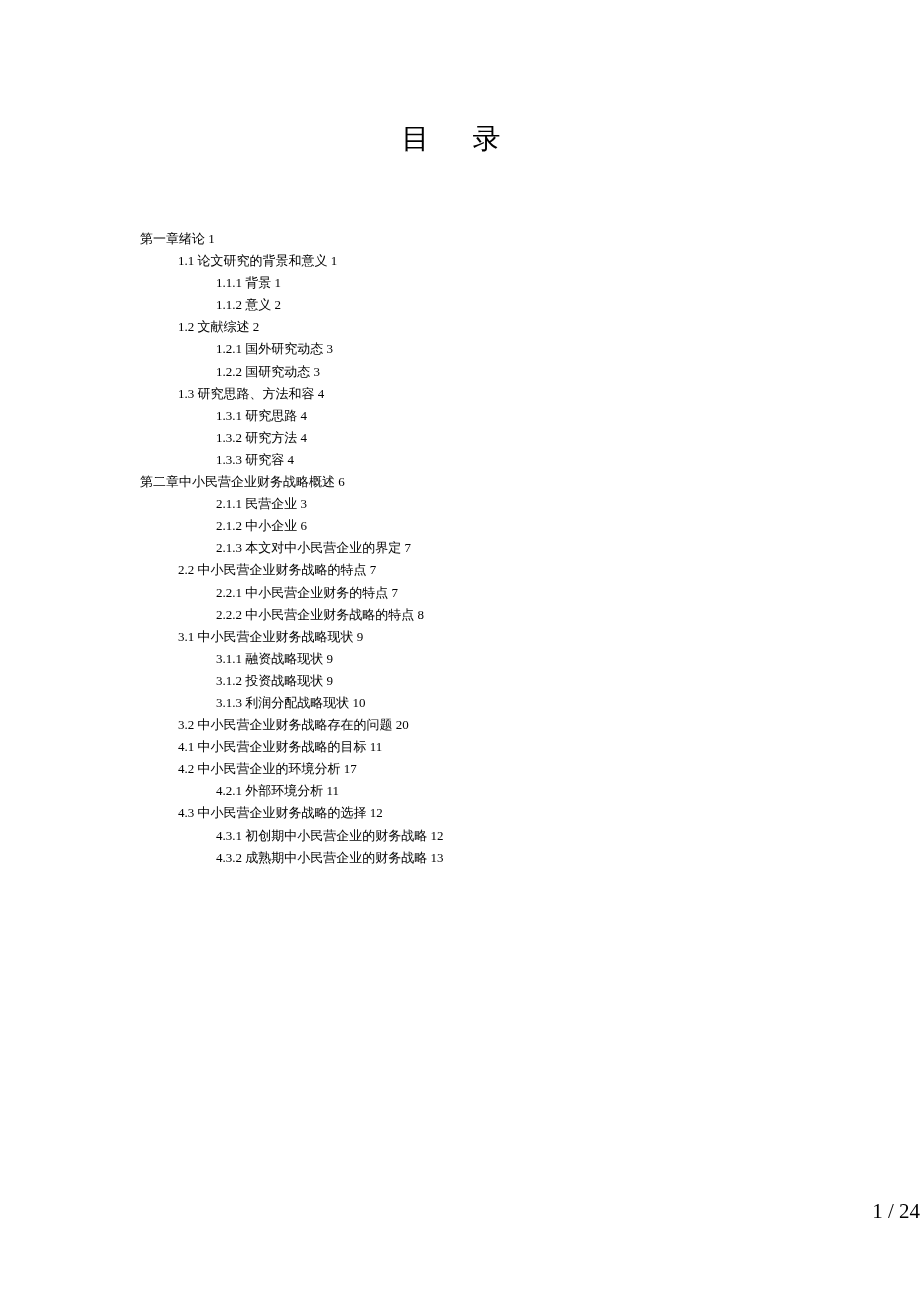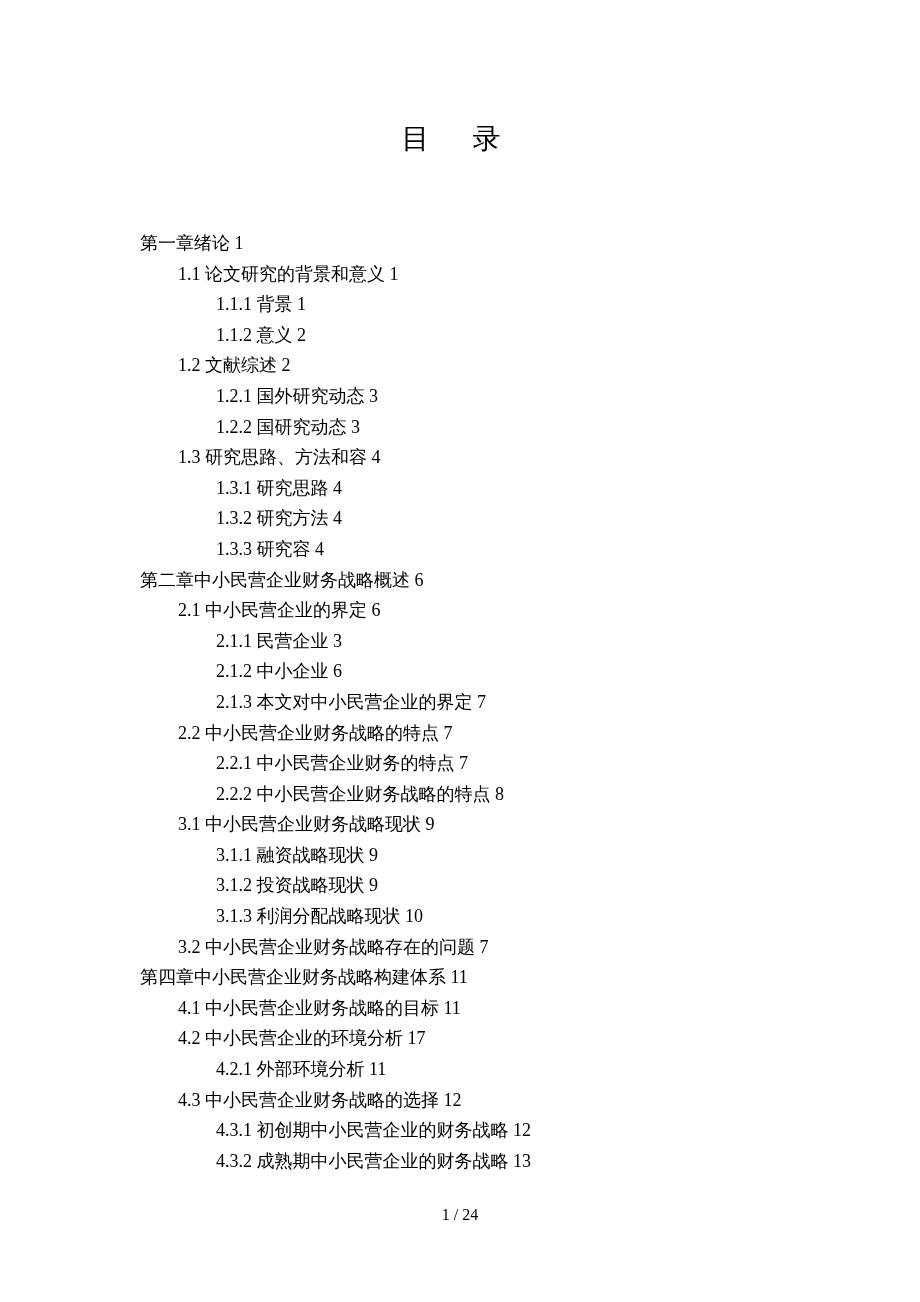--- a/index.html
+++ b/index.html
@@ -16,66 +16,64 @@
     font-family: Liberation Serif, serif;
   }
   .title {
     text-align: center;
     font-size: 28px;
     letter-spacing: 18px;
     margin-bottom: 70px;
     font-weight: normal;
   }
   .toc {
-    font-size: 18px;
+    font-size: 13px;
     line-height: 1.7;
   }
   .lvl0 { margin-left: 0; }
   .lvl1 { margin-left: 38px; }
   .lvl2 { margin-left: 76px; }
   .footer {
     position: absolute;
     bottom: 78px;
     left: 0;
     width: 100%;
-    text-align: center;
-    font-size: 16px;
+    text-align: right;
+    font-size: 21px;
   }
 </style>
 </head>
 <body>
 
 <div class="page">
   <h1 class="title">目  录</h1>
   <div class="toc" id="toc-container">
       <div class="lvl0">第一章绪论 1</div>
       <div class="lvl1">1.1   论文研究的背景和意义 1</div>
       <div class="lvl2">1.1.1 背景 1</div>
       <div class="lvl2">1.1.2 意义 2</div>
       <div class="lvl1">1.2 文献综述 2</div>
       <div class="lvl2">1.2.1 国外研究动态 3</div>
       <div class="lvl2">1.2.2 国研究动态 3</div>
       <div class="lvl1">1.3 研究思路、方法和容 4</div>
       <div class="lvl2">1.3.1 研究思路 4</div>
       <div class="lvl2">1.3.2 研究方法 4</div>
       <div class="lvl2">1.3.3 研究容 4</div>
       <div class="lvl0">第二章中小民营企业财务战略概述 6</div>
-      <div class="lvl1">2.1 中小民营企业的界定 6</div>
       <div class="lvl2">2.1.1 民营企业 3</div>
       <div class="lvl2">2.1.2 中小企业 6</div>
       <div class="lvl2">2.1.3 本文对中小民营企业的界定 7</div>
       <div class="lvl1">2.2 中小民营企业财务战略的特点 7</div>
       <div class="lvl2">2.2.1 中小民营企业财务的特点 7</div>
       <div class="lvl2">2.2.2 中小民营企业财务战略的特点 8</div>
       <div class="lvl1">3.1 中小民营企业财务战略现状 9</div>
       <div class="lvl2">3.1.1 融资战略现状 9</div>
       <div class="lvl2">3.1.2 投资战略现状 9</div>
       <div class="lvl2">3.1.3 利润分配战略现状 10</div>
-      <div class="lvl1">3.2 中小民营企业财务战略存在的问题 7</div>
-      <div class="lvl0">第四章中小民营企业财务战略构建体系 11</div>
+      <div class="lvl1">3.2 中小民营企业财务战略存在的问题 20</div>
       <div class="lvl1">4.1 中小民营企业财务战略的目标 11</div>
       <div class="lvl1">4.2 中小民营企业的环境分析 17</div>
       <div class="lvl2">4.2.1 外部环境分析 11</div>
       <div class="lvl1">4.3 中小民营企业财务战略的选择 12</div>
       <div class="lvl2">4.3.1 初创期中小民营企业的财务战略 12</div>
       <div class="lvl2">4.3.2 成熟期中小民营企业的财务战略 13</div>
     </div>
 </div>
 <div class="footer">1 / 24</div>
 

